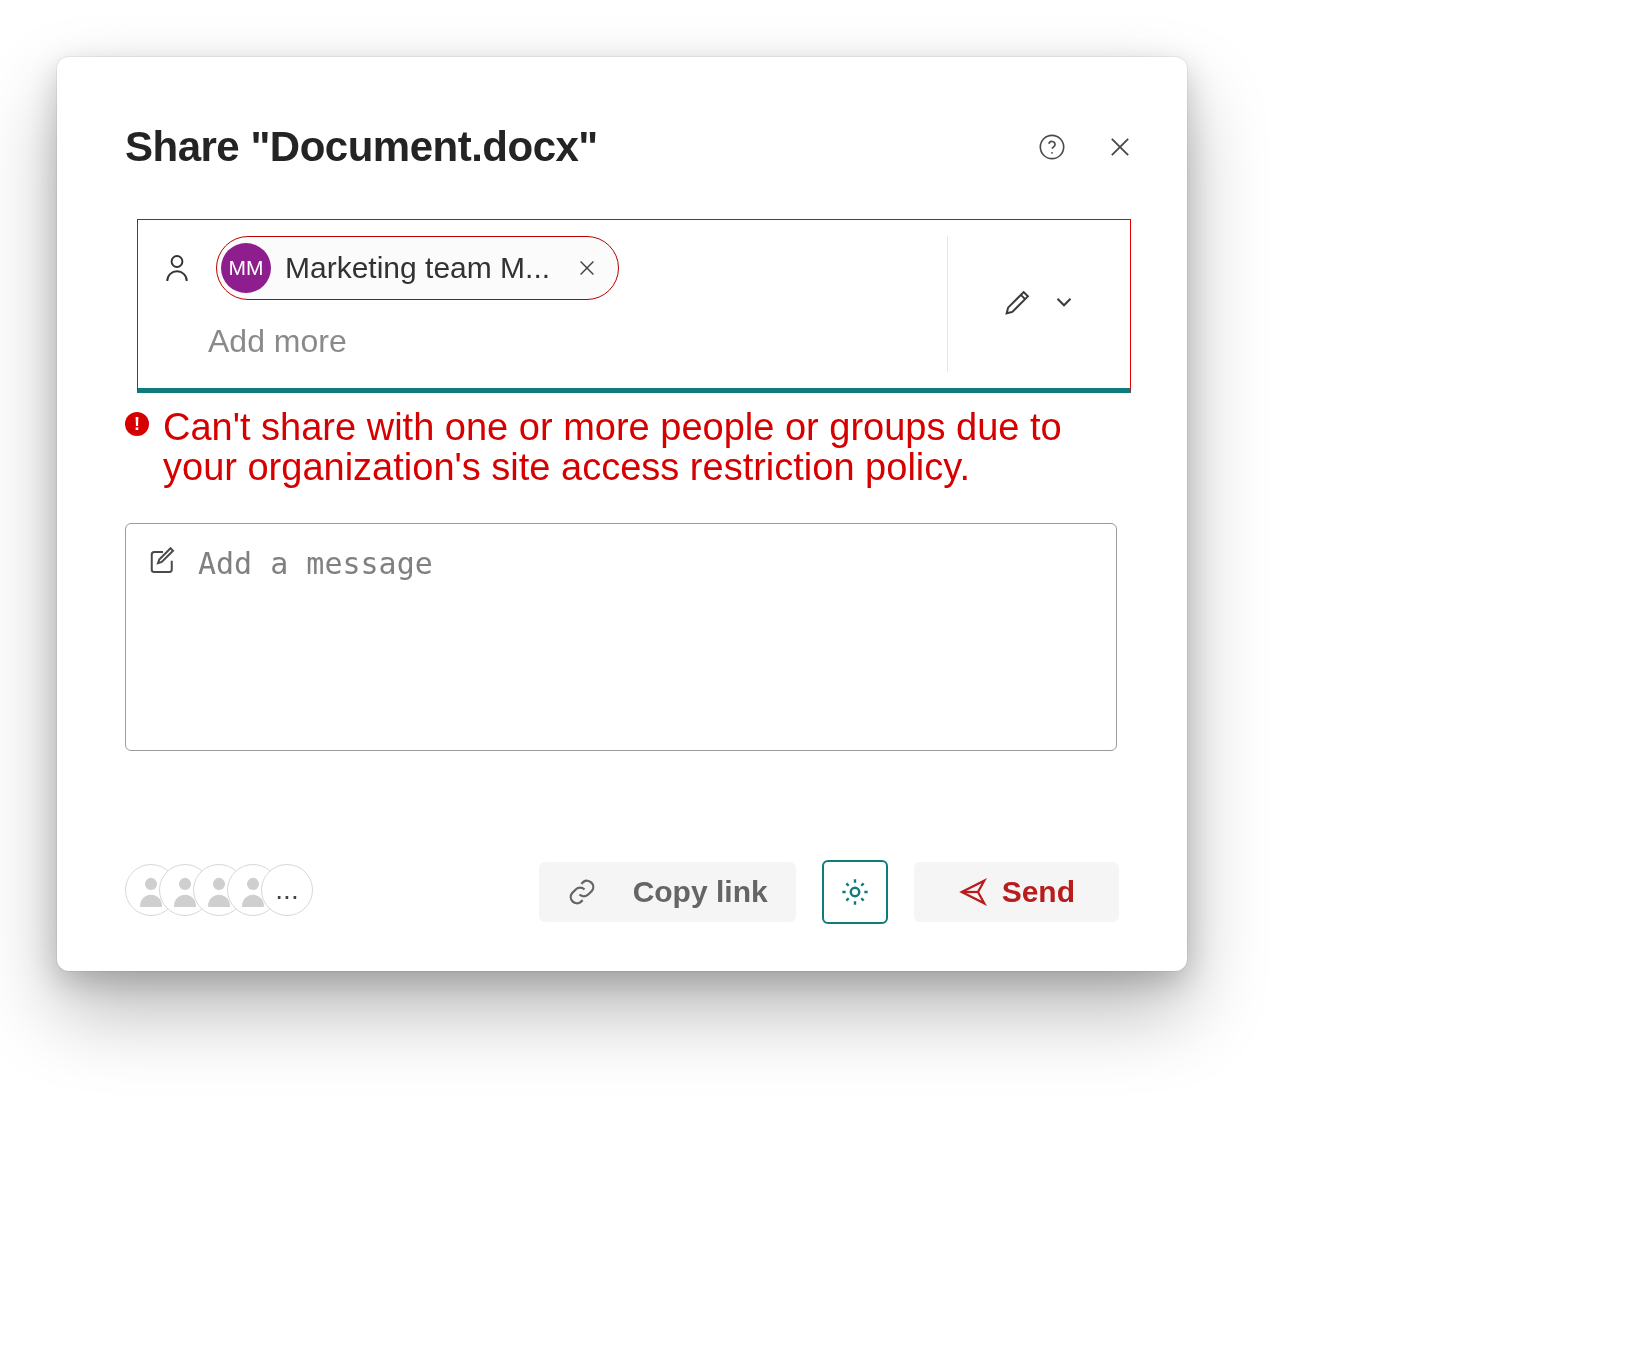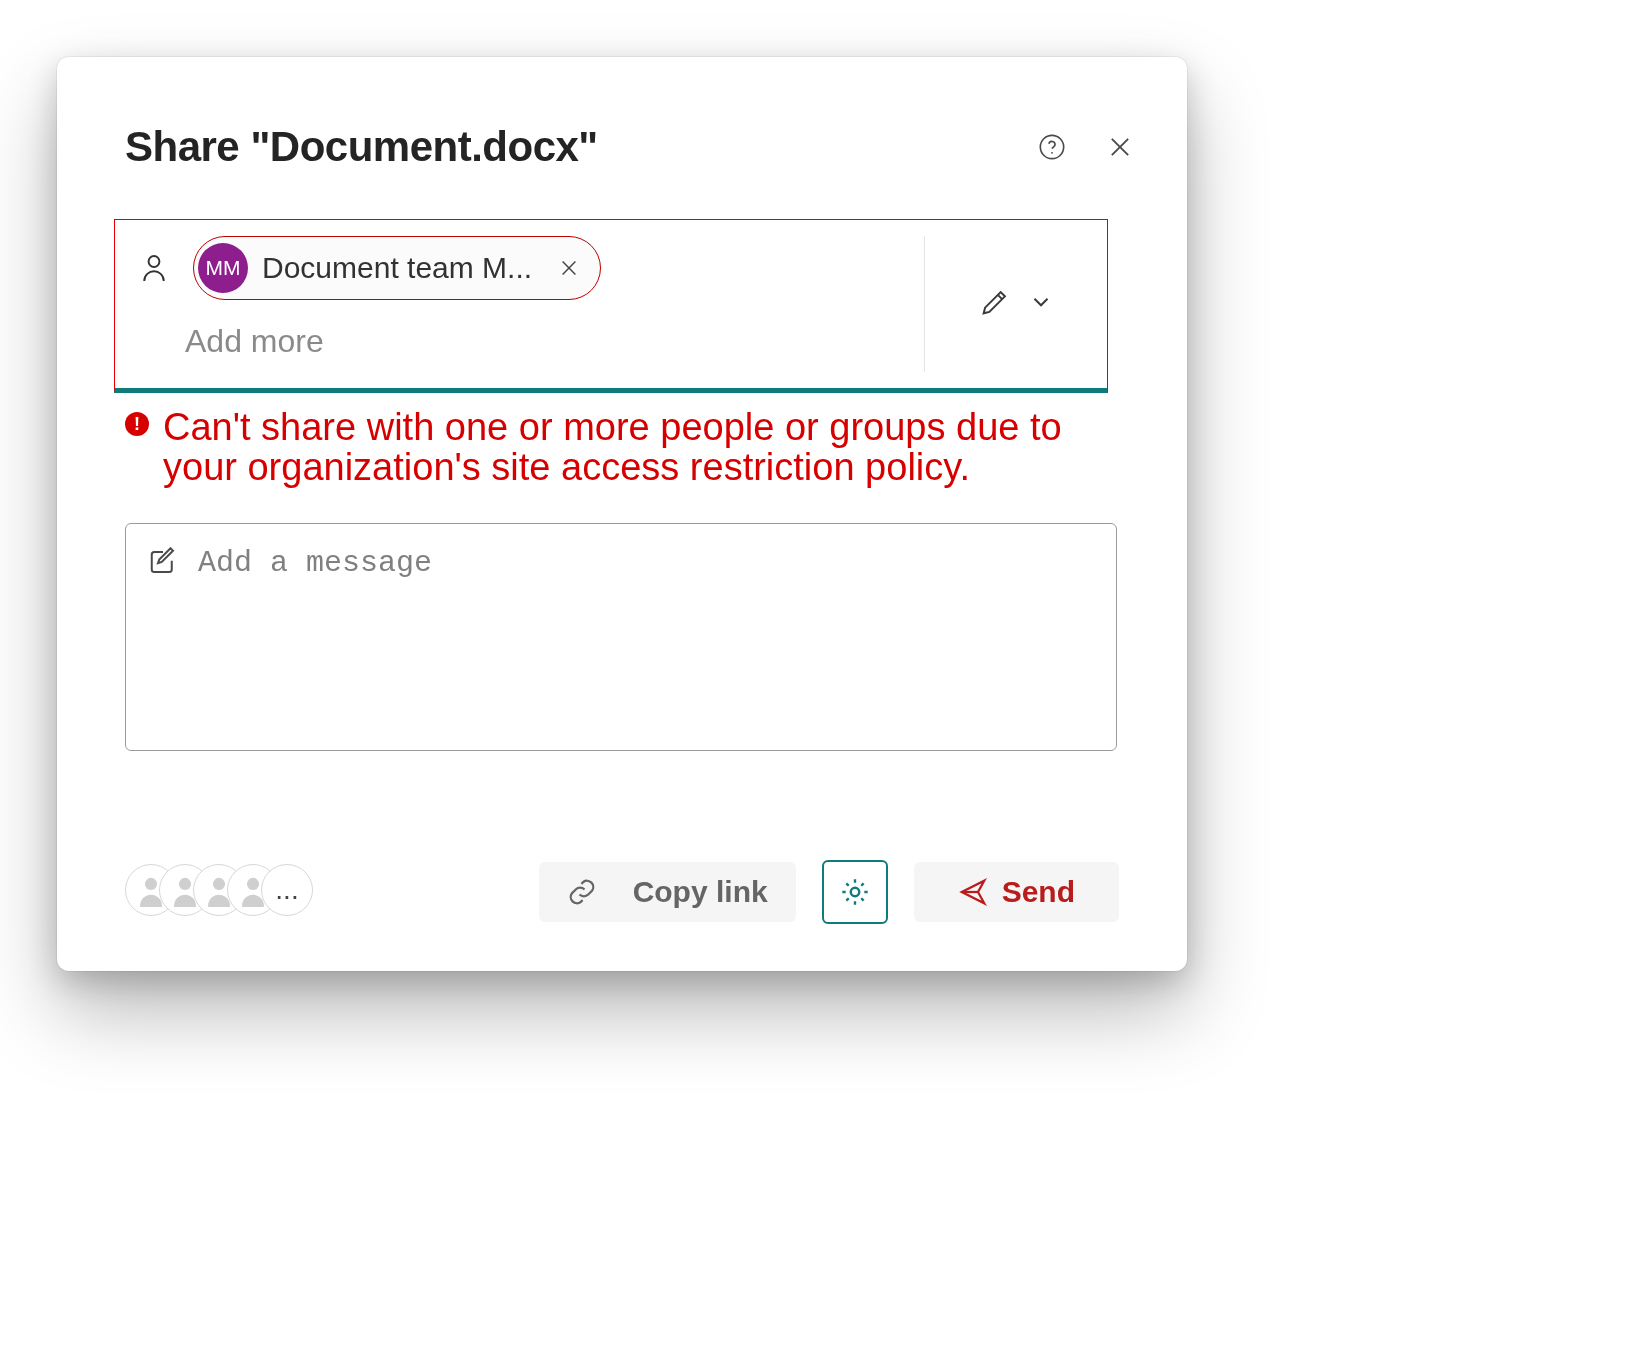--- a/index.html
+++ b/index.html
@@ -55,21 +55,21 @@
     align-items: center;
     justify-content: center;
     color: #4a4a4a;
     cursor: pointer;
   }
   .help-btn svg, .close-btn svg { width: 28px; height: 28px; }
 
   
   .recipients {
     position: absolute;
-    left: 57px;
+    left: 80px;
     top: 162px;
     width: 992px;
     height: 168px;
     border: 1.5px solid #e20000;
     border-bottom: 5px solid #0f7b7a;
     display: flex;
   }
   .recipients-main {
     flex: 1;
     padding: 16px 10px 10px 18px;
@@ -197,21 +197,20 @@
   .msg-icon { color: #4a4a4a; margin-top: 3px; }
   .msg-icon svg { width: 30px; height: 30px; }
   .msg-input {
     flex: 1;
     font-size: 30px;
     color: #808080;
     border: none;
     outline: none;
     resize: none;
     background: transparent;
-    font-family: Liberation Mono, monospace;
   }
   .msg-input::placeholder { color: #808080; }
 
   
   .footer {
     position: absolute;
     left: 68px;
     right: 68px;
     bottom: 40px;
     height: 78px;
@@ -312,21 +311,21 @@
     <div class="recipients-main">
       <div class="row-chip">
         <span class="person-glyph">
           <svg viewBox="0 0 24 28" fill="none" stroke="currentColor" stroke-width="1.8">
             <circle cx="12" cy="8" r="5"></circle>
             <path d="M3 26c0-5.5 4.5-9 9-9s9 3.5 9 9"></path>
           </svg>
         </span>
         <span class="chip">
           <span class="chip-avatar">MM</span>
-          <span class="chip-label">Document team M...</span>
+          <span class="chip-label">Marketing team M...</span>
           <span class="chip-remove">
             <svg viewBox="0 0 24 24" fill="none" stroke="currentColor" stroke-width="1.6">
               <path d="M5 5 L19 19 M19 5 L5 19"></path>
             </svg>
           </span>
         </span>
       </div>
       <input class="add-more-input" placeholder="Add more" style="">
     </div>
     <div class="recipients-side">

